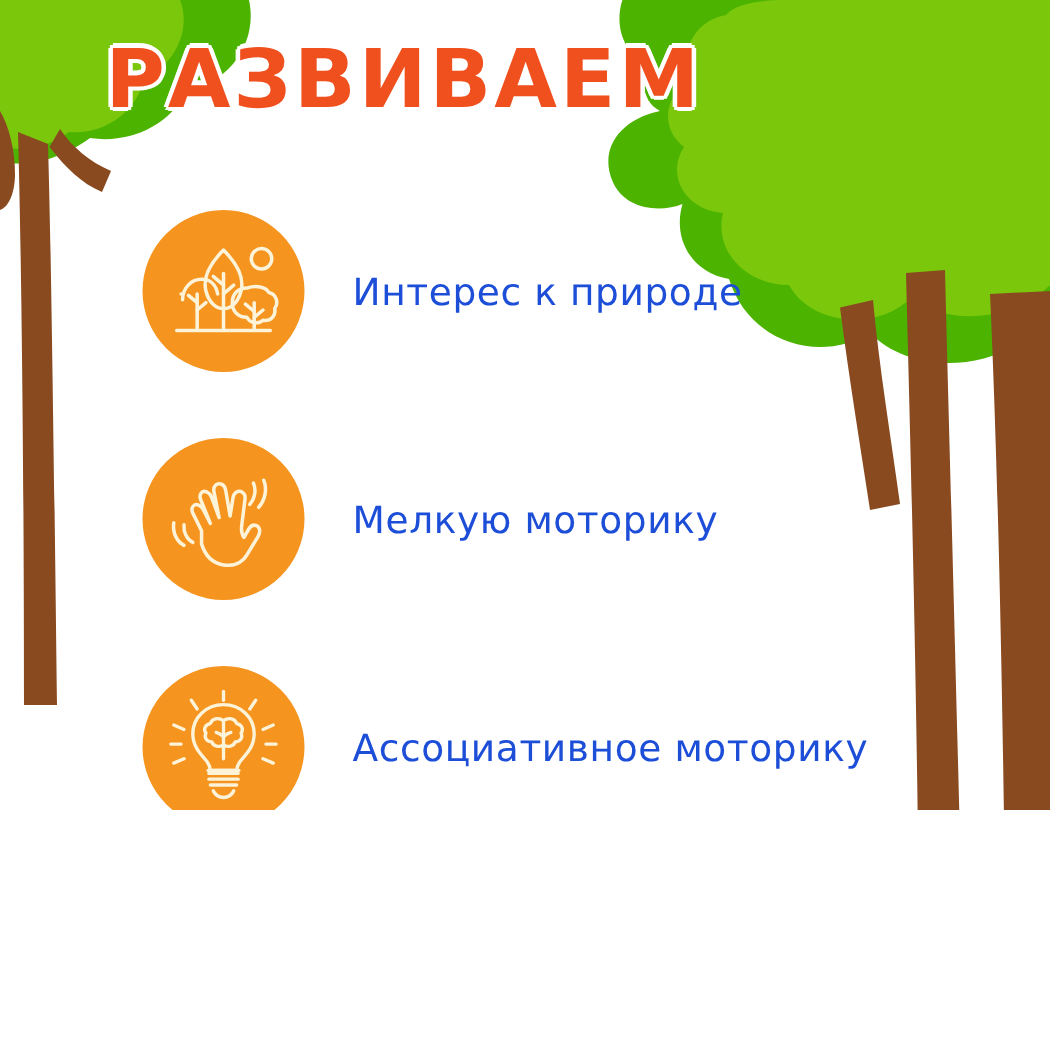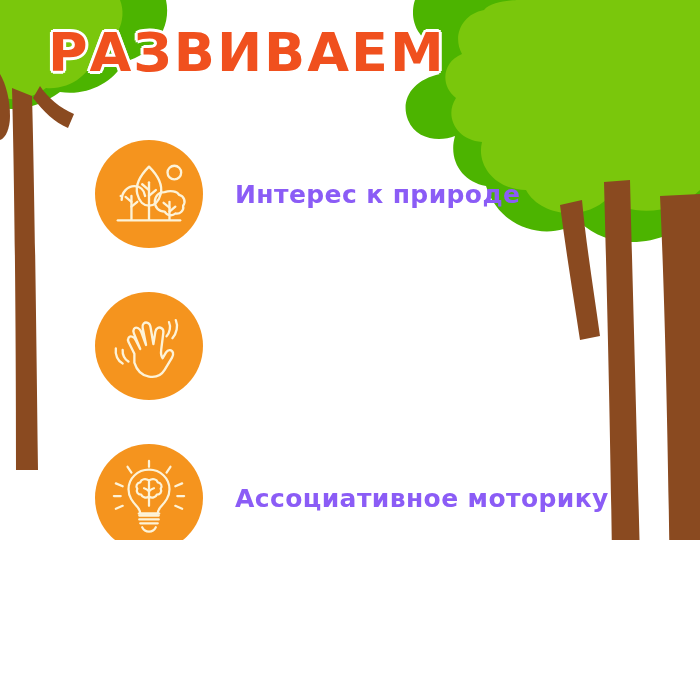--- a/index.html
+++ b/index.html
@@ -7,20 +7,21 @@
     width:700px;height:700px;
     background:#ffffff;
     font-family:"Liberation Sans","DejaVu Sans",sans-serif;
     overflow:hidden;
   }
   #poster{
     position:relative;
     width:700px;height:540px;
     background:#ffffff;
     overflow:hidden;
+    text-align:right;
   }
   .layer{position:absolute;inset:0;width:700px;height:700px;}
   .layer svg{display:block;width:700px;height:700px;}
 
   
   #title{
     position:absolute;
     left:48px;top:26px;
     width:420px;
     z-index:40;
@@ -65,23 +66,23 @@
     border-radius:50%;
     background:#f5941e;
     display:flex;align-items:center;justify-content:center;
     flex:0 0 auto;
   }
   .badge svg{display:block;}
 
   .feature-label{
     margin-left:32px;
     font-family:"DejaVu Sans","Liberation Sans",sans-serif;
-    font-weight:bold;
+    font-weight:normal;
     font-size:25px;
-    color:#8b5cf6;
+    color:#1d4ed8;
     letter-spacing:0.4px;
     white-space:nowrap;
   }
 </style>
 </head>
 <body>
 
 <div id="poster">
 
   <div class="layer">
@@ -241,20 +242,21 @@
                    L56 64.5 C52.6 70.2 46.6 72.5 40 71.4
                    C32.6 70.2 27.6 65.5 25 57 Z"></path>
 
           <path d="M58 30 C61.5 26 62.5 20 60.5 15.5"></path>
           <path d="M64 32 C68.5 27 70 19.5 67.5 13.5"></path>
 
           <path d="M19 56 C15 54 12.5 49 13 44"></path>
           <path d="M13 58 C8 55.5 5 49 6 42.5"></path>
         </svg>
       </div>
+      <div class="feature-label">Мелкую моторику</div>
     </div>
 
     <div class="feature-row r2">
       <div class="badge">
         <svg width="78" height="78" viewBox="0 0 80 80" xmlns="http://www.w3.org/2000/svg" fill="none" stroke="#fdf3d8" stroke-width="2.3" stroke-linecap="round" stroke-linejoin="round">
 
           <path d="M40 8 L40 2"></path>
           <path d="M22 14 L18 8"></path>
           <path d="M58 14 L62 8"></path>
           <path d="M13 28 L6 25"></path>

